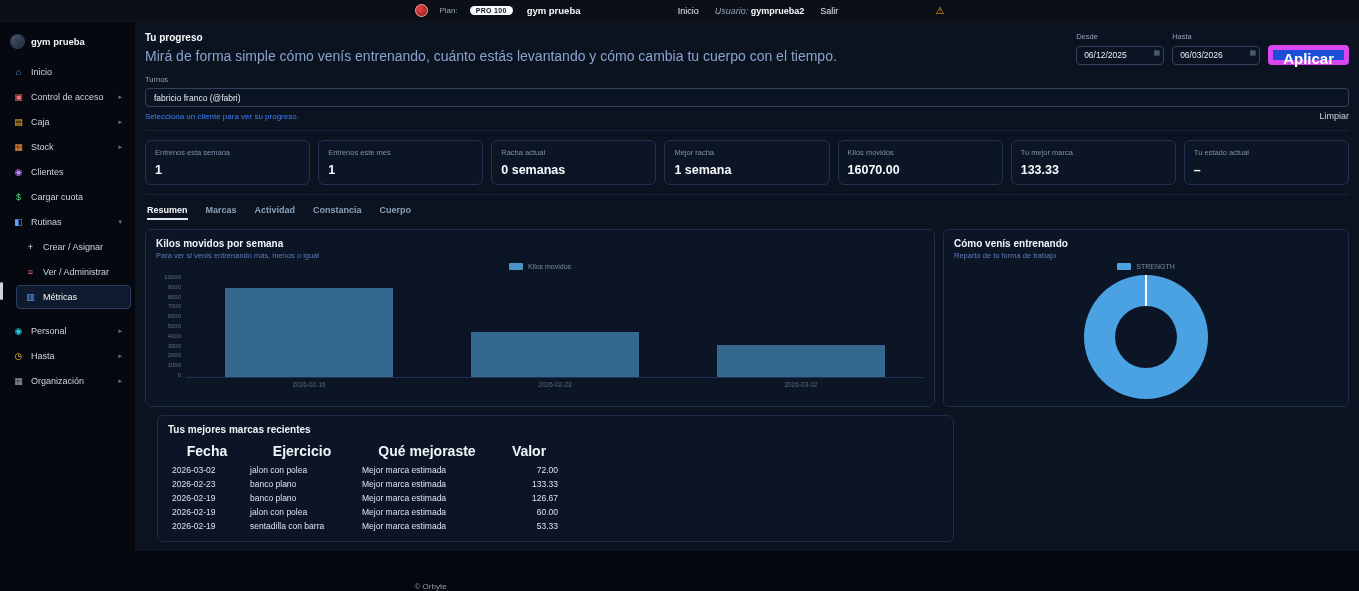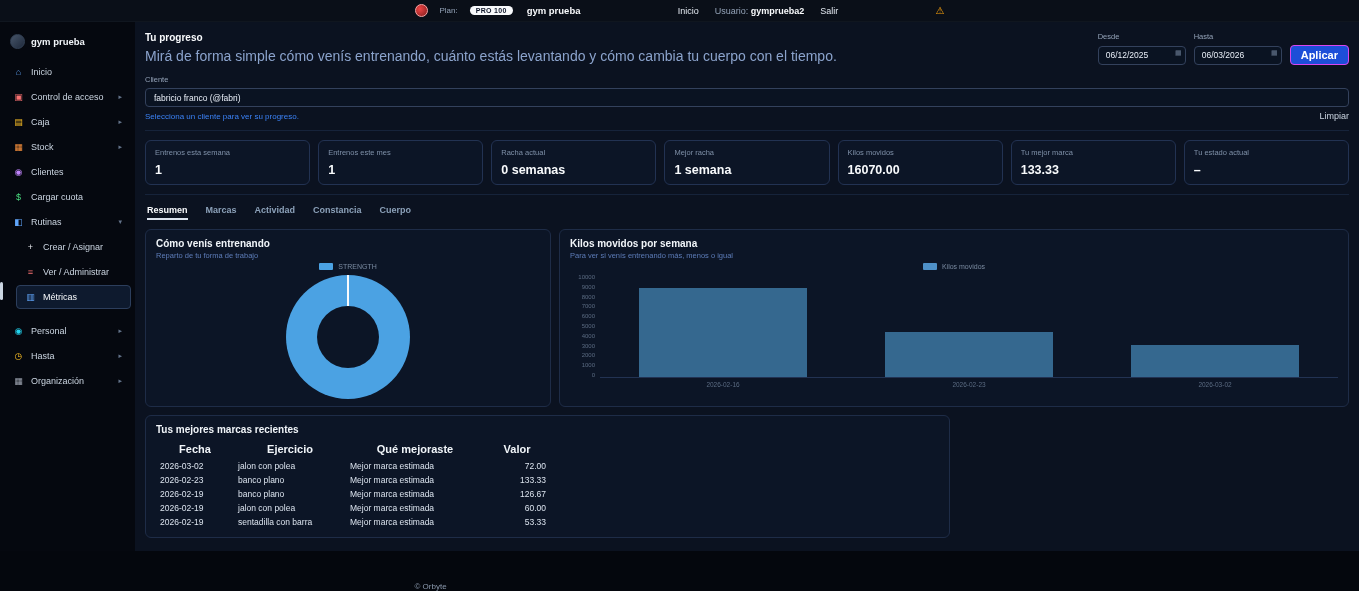--- a/index.html
+++ b/index.html
@@ -9,21 +9,21 @@
   
   .topbar { height:22px; background:#0a0f18; border-bottom:1px solid #10161f; display:flex; align-items:center; }
   .topbar-inner { width:530px; margin:9px auto; display:flex; align-items:center; gap:12px; }
   .logo { width:13px; height:13px; border-radius:50%; flex-shrink:0;
     background:radial-gradient(circle at 35% 35%, #ef4444, #7f1d1d); border:1px solid #fca5a5; }
   .plan-label { color:#94a3b8; font-size:8px; }
   .plan-badge { background:#f8fafc; color:#0f172a; font-weight:bold; font-size:7px; padding:1px 6px; border-radius:8px; letter-spacing:.3px; }
   .brand { font-weight:bold; color:#f8fafc; font-size:9.5px; margin-left:2px; }
   .topnav { display:flex; gap:16px; align-items:center; margin-left:auto; }
   .topnav .link { color:#e2e8f0; font-size:9px; cursor:pointer; white-space:nowrap; }
-  .usuario-label { color:#94a3b8; }
+  .usuario-label { color:#94a3b8;font-style:italic; }
   .usuario-value { font-weight:bold; color:#f8fafc; }
   .alert-icon { margin-left:auto; color:#f59e0b; font-size:10px; cursor:pointer; }
 
   
   .layout { display:flex; height:529px; }
 
   
   .sidebar { width:135px; background:#05080f; position:relative; padding-top:6px; flex-shrink:0; }
   .sb-brand { display:flex; align-items:center; gap:6px; padding:6px 10px 10px; }
   .sb-avatar { width:15px; height:15px; border-radius:50%; background:linear-gradient(135deg,#475569,#1e293b); border:1px solid #334155; }
@@ -42,21 +42,21 @@
 
   .page-head { display:flex; justify-content:space-between; align-items:flex-start; }
   .page-title { font-size:10px; font-weight:bold; color:#f8fafc; }
   .page-sub { font-size:14px; color:#8ba3cc; margin-top:5px; }
   .date-controls { display:flex; gap:8px; align-items:flex-end; flex-shrink:0; margin-left:20px; }
   .date-field label { display:block; font-size:7.5px; color:#94a3b8; margin-bottom:3px; }
   .date-input-wrap { position:relative; }
   .date-input { width:88px; height:19px; background:#0a1322; border:1px solid #33415c; border-radius:4px;
     color:#e8eef7; font-size:8.5px; padding:0 16px 0 7px; font-family:"Liberation Sans","DejaVu Sans",sans-serif; }
   .cal-icon { position:absolute; right:4px; top:5px; font-size:7px; color:#64748b; cursor:pointer; }
-  .btn-primary { background:#1d4ed8; color:#fff; font-size:11px; font-weight:bold; border:1px solid #d946ef;
+  .btn-primary { background:#1d4ed8; color:#fff; font-size:15px; font-weight:bold; border:5px solid #d946ef;
     border-radius:4px; padding:0 10px; height:20px; cursor:pointer; font-family:"Liberation Sans","DejaVu Sans",sans-serif; }
 
   .cliente-block { margin-top:10px; }
   .cliente-block label { display:block; font-size:7.5px; color:#94a3b8; margin-bottom:3px; }
   .cliente-input { width:100%; height:19px; background:#0a1322; border:1px solid #33415c; border-radius:4px;
     color:#e8eef7; font-size:8.5px; padding:0 8px; font-family:"Liberation Sans","DejaVu Sans",sans-serif; }
   .hint-row { display:flex; justify-content:space-between; align-items:center; margin-top:4px; }
   .hint { font-size:8px; color:#3b82f6; }
   .limpiar { font-size:9px; color:#cbd5e1; cursor:pointer; }
 
@@ -95,24 +95,24 @@
   .x-axis { display:flex; margin-left:30px; font-size:6.5px; color:#5b6b82; margin-top:3px; }
   .x-axis span { flex:1; text-align:center; }
 
   .donut-wrap { display:flex; justify-content:center; margin-top:5px; }
   .donut { width:124px; height:124px; border-radius:50%; background:#4ba2e3; position:relative; }
   .donut-hole { position:absolute; inset:31px; border-radius:50%; background:#0c1526; }
   .donut-tick { position:absolute; left:50%; top:0; width:2px; height:31px; background:#f8fafc; transform:translateX(-50%); }
 
   
   .bottom-row { display:flex; gap:8px; margin-top:8px; }
-  .records-card { flex:2; }
+  .records-card { flex:2;margin-left:12px; }
   .bottom-spacer { flex:1; }
   .records-table { border-collapse:collapse; margin-top:6px; }
-  .records-table th { font-size:11px; font-weight:bold; color:#f1f5f9; padding:2px 4px 4px; text-align:center; }
+  .records-table th { font-size:14px; font-weight:bold; color:#f1f5f9; padding:2px 4px 4px; text-align:center; }
   .records-table td { font-size:8.5px; color:#dbe3ee; padding:2px 4px; text-align:left; }
   .records-table td.valor { text-align:right; }
   .col-fecha { width:78px; } .col-ejercicio { width:112px; } .col-mejoraste { width:138px; } .col-valor { width:66px; }
 
   
   .footer { height:40px; background:#04070d; display:flex; align-items:flex-end; }
   .footer-inner { width:530px; margin:0 auto; font-size:8px; color:#8b99ad; }
 </style>
 </head>
 <body>
@@ -227,21 +227,21 @@
           <span class="date-input-wrap">
             <input class="date-input" type="text" value="06/03/2026" style="">
             <span class="cal-icon">▦</span>
           </span>
         </div>
         <button class="btn-primary">Aplicar</button>
       </div>
     </div>
 
     <div class="cliente-block">
-      <label>Cliente</label>
+      <label>Turnos</label>
       <input class="cliente-input" type="text" value="fabricio franco (@fabri)" style="">
       <div class="hint-row">
         <span class="hint">Selecciona un cliente para ver su progreso.</span>
         <span class="limpiar">Limpiar</span>
       </div>
     </div>
 
     <div class="divider"></div>
 
     <div class="stats-row">
@@ -279,35 +279,20 @@
 
     <div class="tabs">
       <span class="tab active">Resumen</span>
       <span class="tab">Marcas</span>
       <span class="tab">Actividad</span>
       <span class="tab">Constancia</span>
       <span class="tab">Cuerpo</span>
     </div>
 
     <div class="charts-row">
-      <section class="card chart-card-right">
-        <h3 class="card-title">Cómo venís entrenando</h3>
-        <p class="card-sub">Reparto de tu forma de trabajo</p>
-        <div class="legend">
-          <span class="swatch swatch-donut"></span>
-          <span class="legend-label">STRENGTH</span>
-        </div>
-        <div class="donut-wrap">
-          <div class="donut" style="background: rgb(75, 162, 227);">
-            <div class="donut-tick"></div>
-            <div class="donut-hole"></div>
-          </div>
-        </div>
-      </section>
-
       <section class="card chart-card-left">
         <h3 class="card-title">Kilos movidos por semana</h3>
         <p class="card-sub">Para ver si venís entrenando más, menos o igual</p>
         <div class="legend">
           <span class="swatch swatch-bar"></span>
           <span class="legend-label">Kilos movidos</span>
         </div>
         <div class="bar-chart">
           <div class="y-axis">
             <span>10000</span>
@@ -333,20 +318,35 @@
                 <div class="bar" style="height: 30.7%; background: rgb(53, 104, 143);"></div>
               </div>
           </div>
         </div>
         <div class="x-axis">
           <span>2026-02-16</span>
           <span>2026-02-23</span>
           <span>2026-03-02</span>
         </div>
       </section>
+
+      <section class="card chart-card-right">
+        <h3 class="card-title">Cómo venís entrenando</h3>
+        <p class="card-sub">Reparto de tu forma de trabajo</p>
+        <div class="legend">
+          <span class="swatch swatch-donut"></span>
+          <span class="legend-label">STRENGTH</span>
+        </div>
+        <div class="donut-wrap">
+          <div class="donut" style="background: rgb(75, 162, 227);">
+            <div class="donut-tick"></div>
+            <div class="donut-hole"></div>
+          </div>
+        </div>
+      </section>
     </div>
 
     <div class="bottom-row">
       <section class="card records-card">
         <h3 class="card-title">Tus mejores marcas recientes</h3>
         <table class="records-table">
           <colgroup>
               <col class="col-fecha">
               <col class="col-ejercicio">
               <col class="col-mejoraste">

